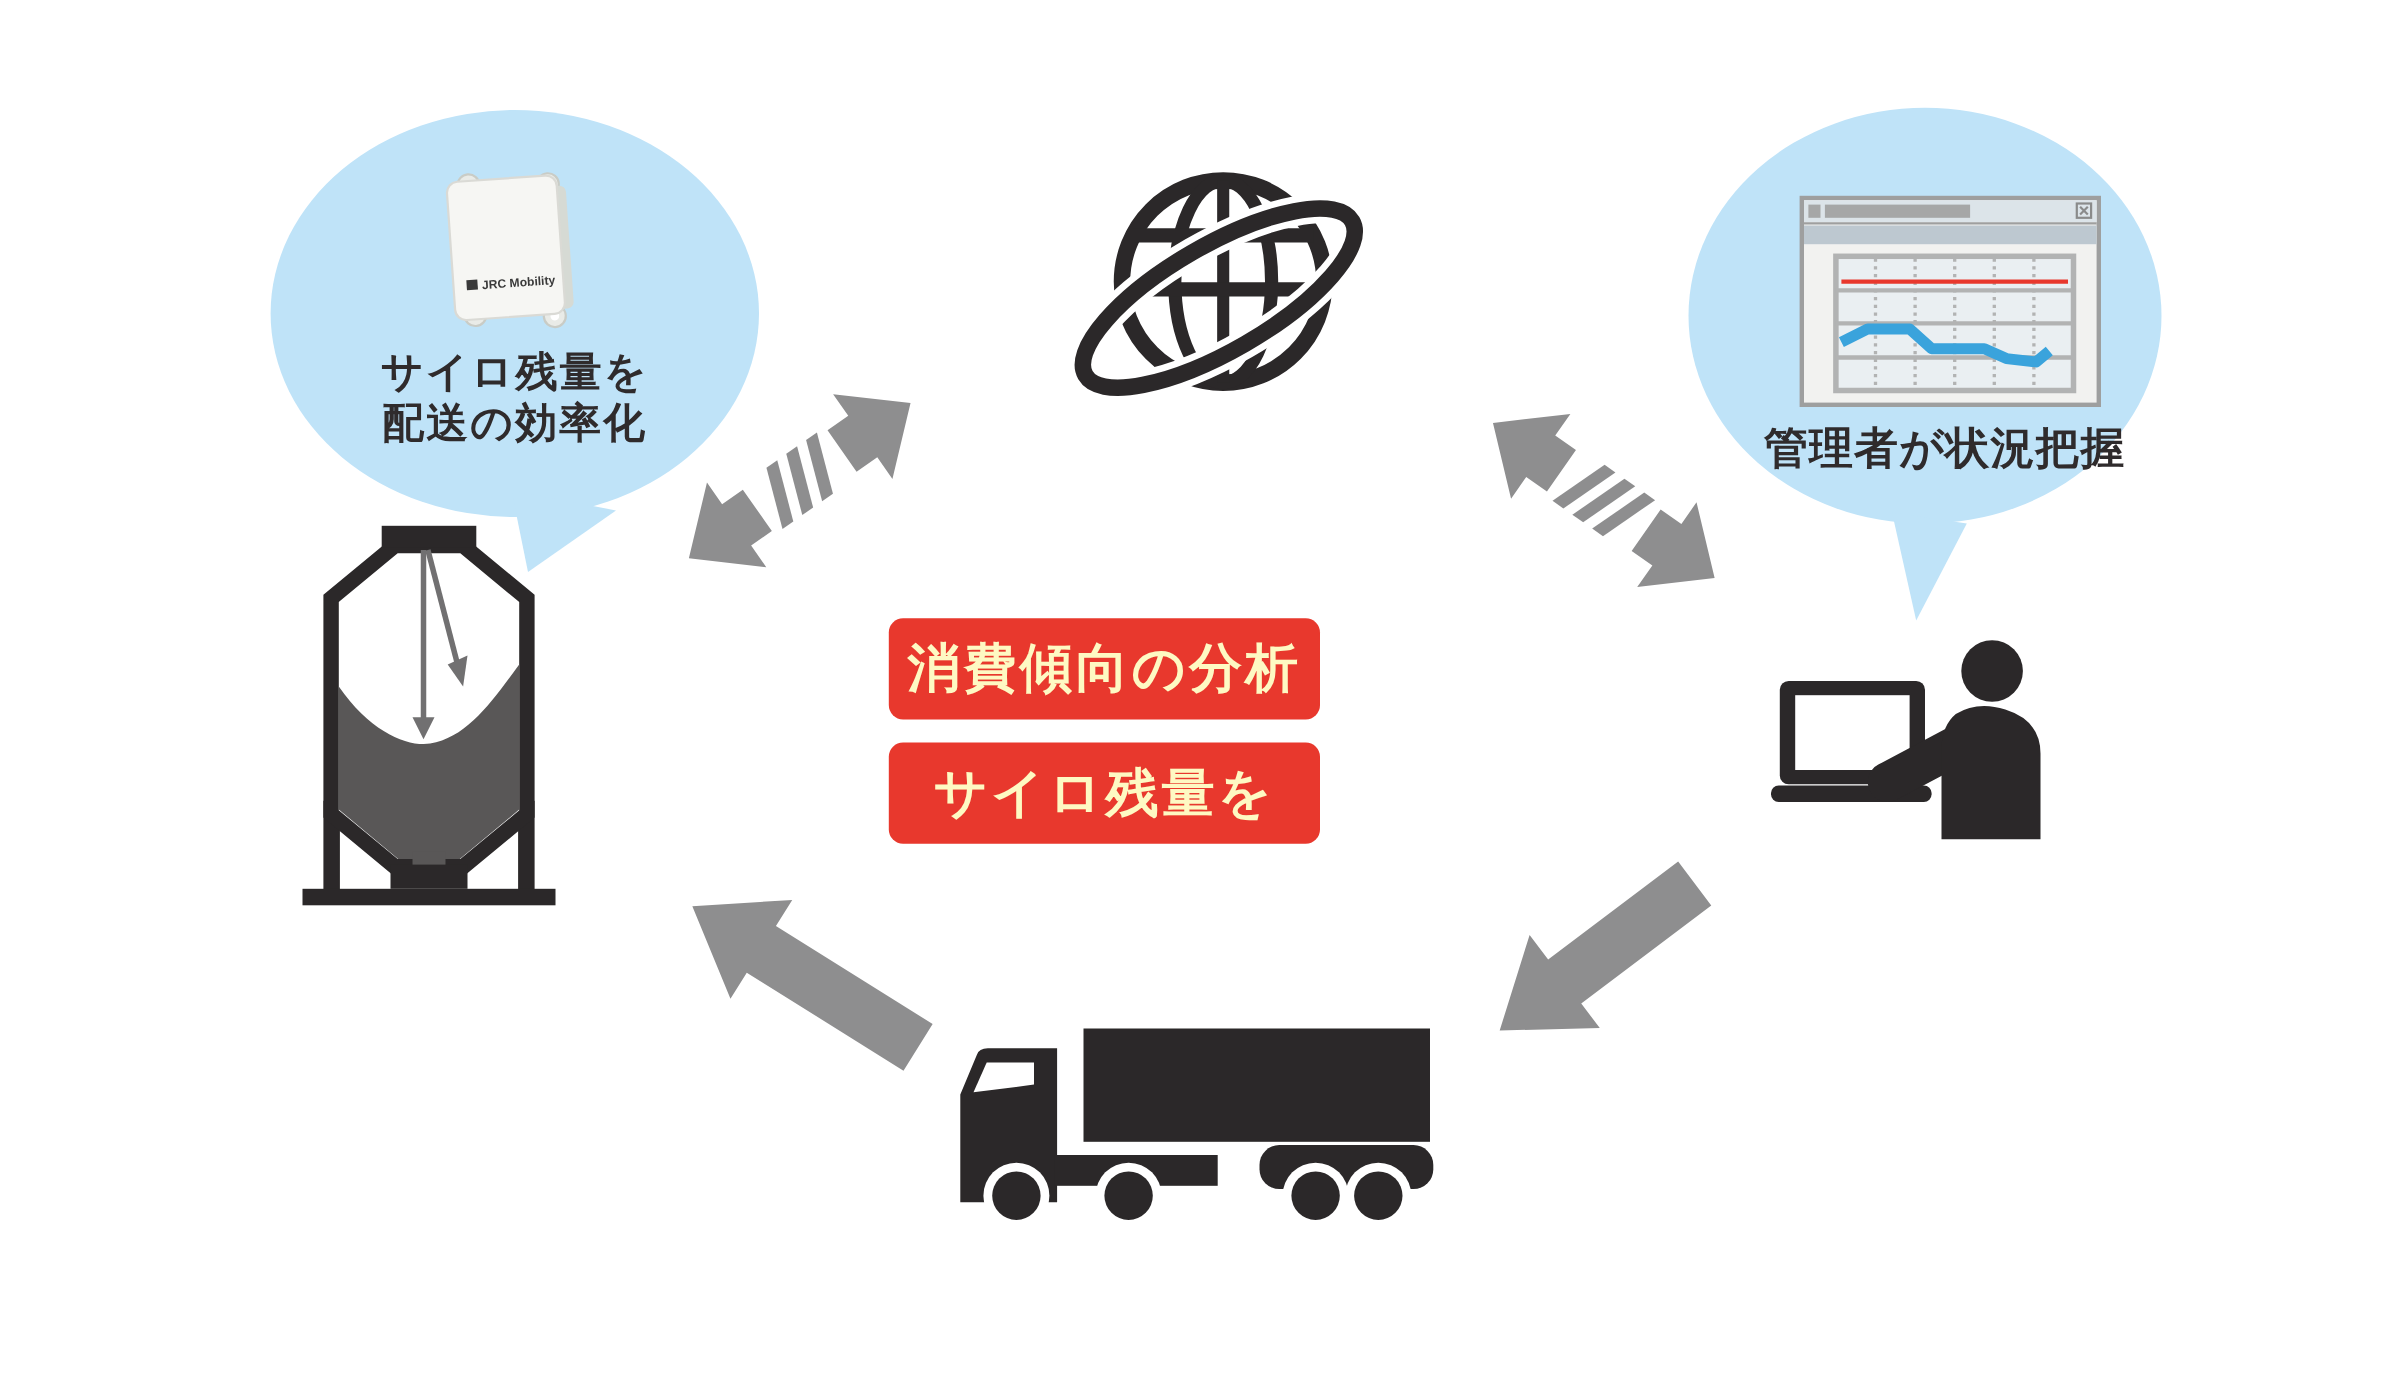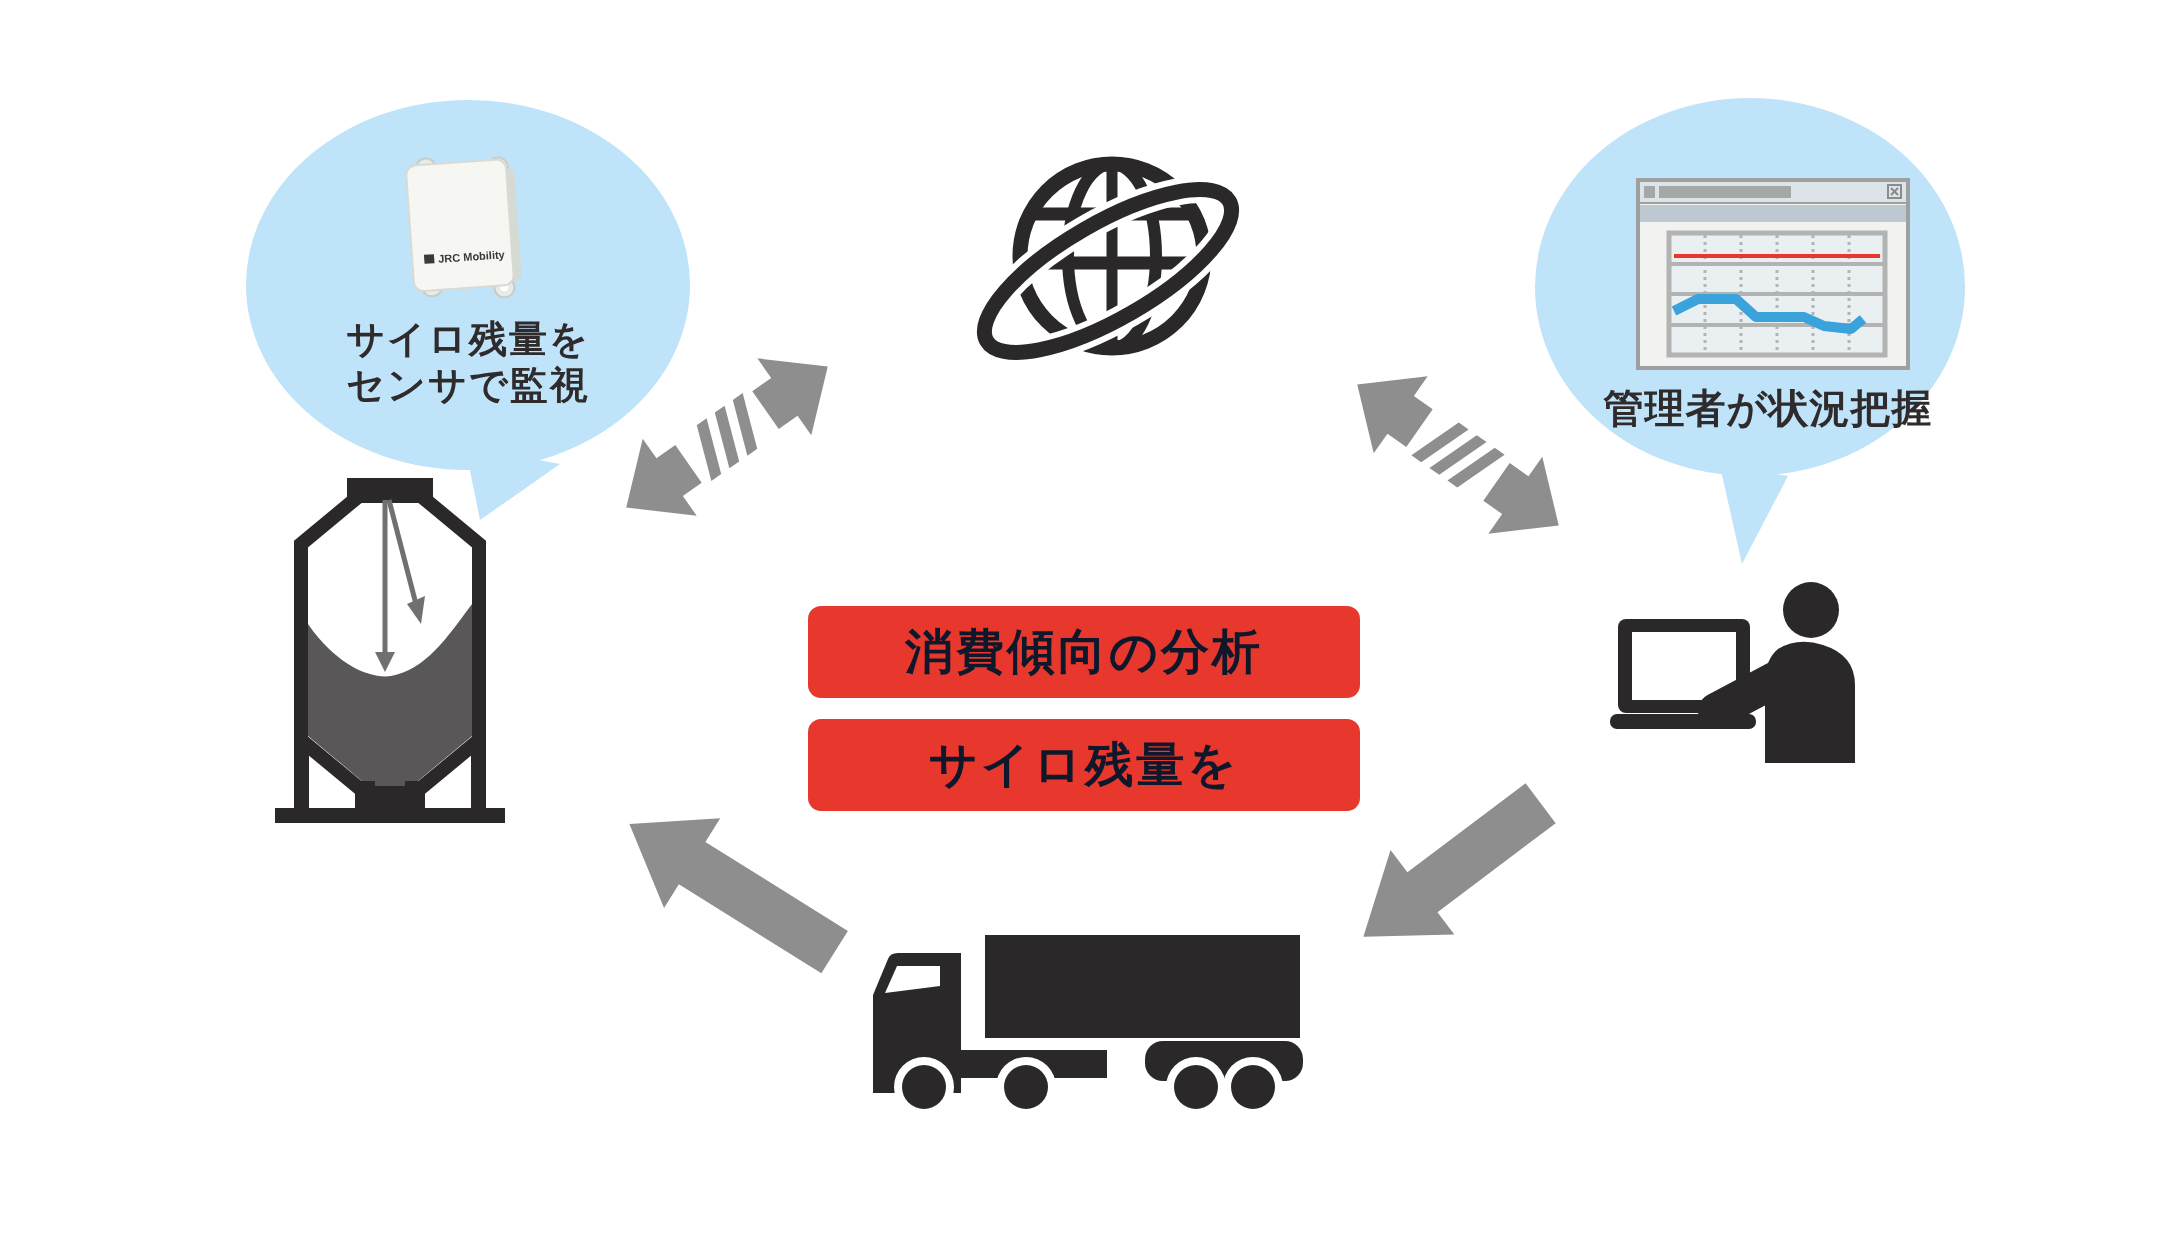--- a/index.html
+++ b/index.html
@@ -10,23 +10,23 @@
   .abs{position:absolute;}
   .bubble{
     position:absolute;background:#bfe3f8;border-radius:50%;
   }
   .bubble-text{
     position:absolute;text-align:center;color:#2f2b2c;font-weight:bold;
   }
   .bubble-text-left{left:246px;top:316px;width:444px;font-size:38px;line-height:46px;letter-spacing:2px;}
   .bubble-text-right{left:1593px;top:384px;width:350px;font-size:40px;line-height:48px;letter-spacing:1px;}
   .banner{
-    position:absolute;left:808px;width:552px;height:92px;background:#e8382d;
+    position:absolute;left:808px;width:392px;height:92px;background:#e8382d;
     border-radius:13px;display:flex;align-items:center;justify-content:center;
-    color:#0f172a;font-size:48px;font-weight:800;letter-spacing:3px;margin-top:44px;
+    color:#fef9c3;font-size:48px;font-weight:800;letter-spacing:3px;
   }
   .banner1{top:562px;}
   .banner2{top:675px;}
   svg{display:block;overflow:visible;}
 </style>
 </head>
 <body>
 
 <div class="canvas">
 
@@ -55,21 +55,21 @@
 
       <rect x="14" y="12" width="100" height="126" rx="10" fill="#f6f6f3" stroke="#dadad5" stroke-width="2"></rect>
 
       <rect x="26" y="102" width="10" height="9" fill="#3a3a3a"></rect>
       <text x="40" y="111" font-size="11" font-weight="bold" fill="#3a3a3a">JRC Mobility</text>
     </g>
   </svg>
 
   <div class="bubble-text bubble-text-left">
     <div>サイロ残量を</div>
-    <div>センサで監視</div>
+    <div>配送の効率化</div>
   </div>
 
   <svg class="abs" style="left:275px;top:478px;" width="230" height="345" viewBox="0 0 230 345">
 
     <rect x="19" y="250" width="15" height="82" fill="#2b2829"></rect>
     <rect x="196" y="250" width="15" height="82" fill="#2b2829"></rect>
 
     <rect x="0" y="330" width="230" height="15" fill="#2b2829"></rect>
 
     <path d="M84,18 L26,66 L26,262 L84,310 H146 L204,262 L204,66 L146,18 Z" fill="#ffffff" stroke="#2b2829" stroke-width="14" stroke-linejoin="miter"></path>

